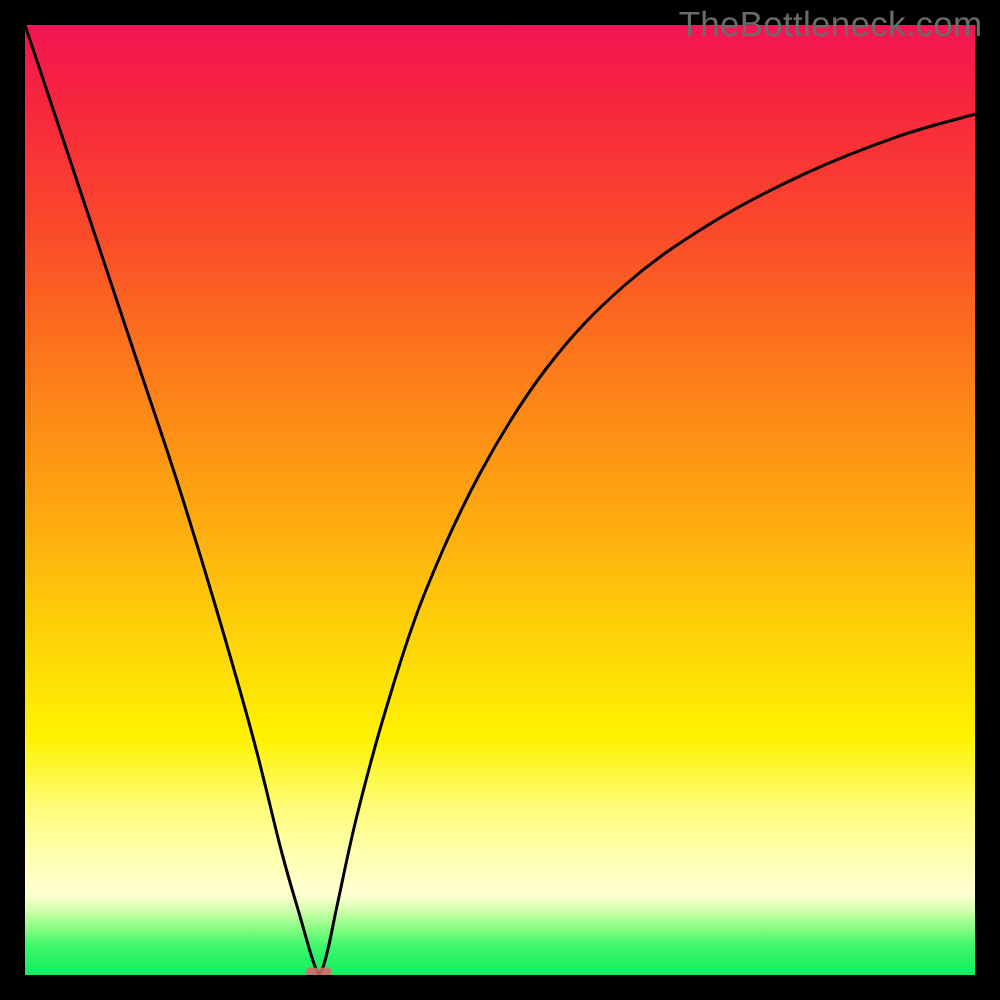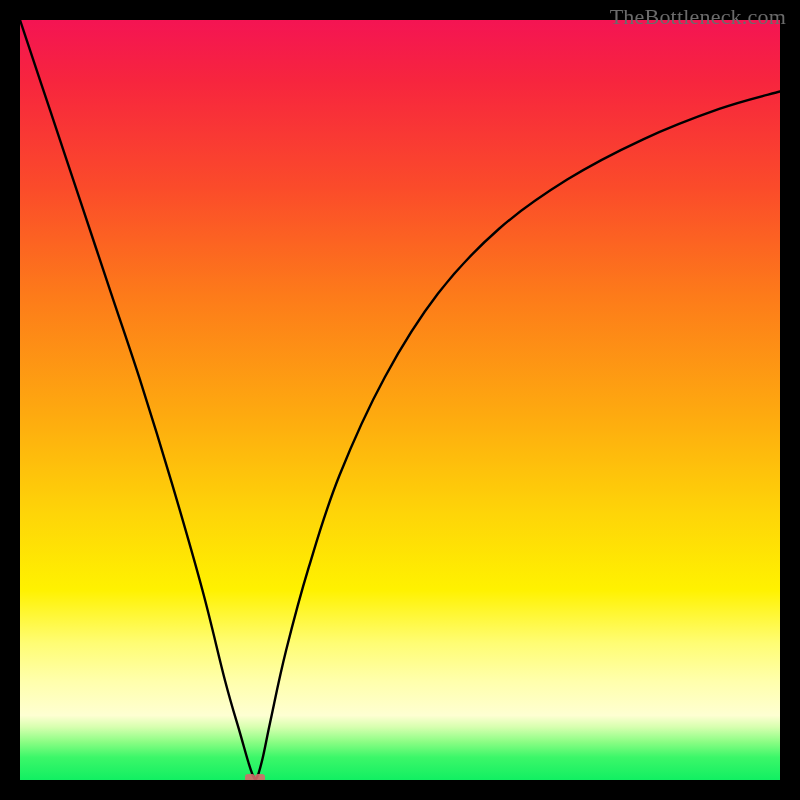--- a/index.html
+++ b/index.html
@@ -15,25 +15,24 @@
     position: relative;
     width: 800px;
     height: 800px;
     background: #000;
   }
   .watermark {
     position: absolute;
     top: 4px;
     right: 14px;
     color: #6b6b6b;
-    font-size: 22px;
+    font-size: 28px;
     font-weight: 400;
     letter-spacing: 0.2px;
     z-index: 20;
-    font-family: Liberation Serif, serif;
   }
   .plot-area {
     position: absolute;
     left: 20px;
     top: 20px;
     width: 760px;
     height: 760px;
     overflow: hidden;
   }
   .gradient {

